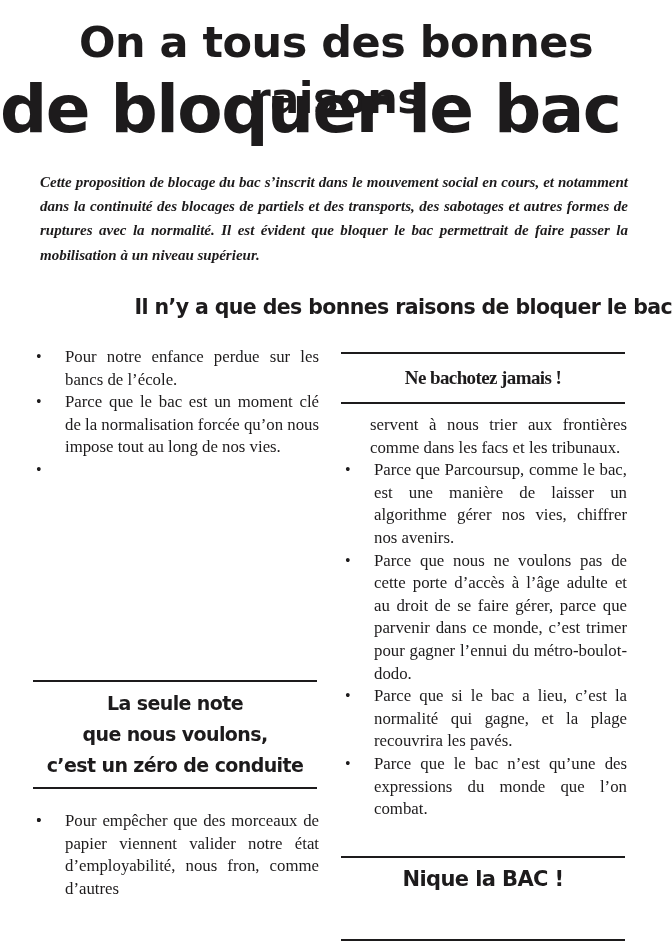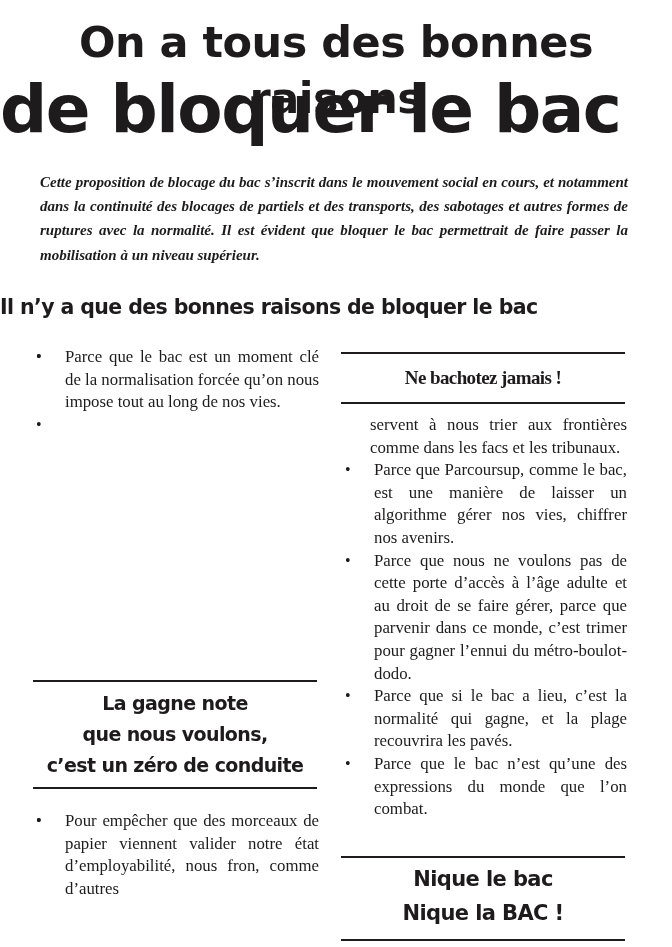--- a/index.html
+++ b/index.html
@@ -23,21 +23,21 @@
   }
   .intro {
     position: absolute; left: 40px; width: 588px; top: 155px;
     font-family: "Liberation Serif", "DejaVu Serif", serif;
     font-style: italic; font-weight: 700;
     font-size: 15px; line-height: 24.2px;
     text-align: justify; hyphens: manual;
   }
   .subtitle {
     position: absolute; left: 0; right: 0; top: 292px;
-    text-align: left;
+    text-align: right;
     font-family: "DejaVu Sans", "Liberation Sans", sans-serif;
     font-size: 20.5px; font-weight: 700; letter-spacing: -0.6px;
     line-height: 30px;
   }
   .col {
     position: absolute;
     font-family: "Liberation Serif", "DejaVu Serif", serif;
     font-size: 16.8px; line-height: 22.6px;
   }
   ul.bullets { list-style: none; margin: 0; padding: 0; }
@@ -66,34 +66,35 @@
 <div class="title2">de bloquer le bac</div>
 
 <p class="intro">Cette proposition de blocage du bac s’inscrit dans le mouvement so­cial en cours, et notamment dans la continuité des blocages de par­tiels et des transports, des sabotages et autres formes de ruptures avec la normalité. Il est évident que bloquer le bac permettrait de faire passer la mobilisation à un niveau supérieur.</p>
 
 <div class="subtitle">Il n’y a que des bonnes raisons de bloquer le bac</div>
 
 <div class="col" style="left:36px; width:283px; top:346px;">
   <ul class="bullets">
     <li>
       <span class="dot">•</span>
+      <span>Pour notre enfance perdue sur les bancs de l’école.</span>
     </li>
     <li>
       <span class="dot">•</span>
       <span>Parce que le bac est un mo­ment clé de la normalisation forcée qu’on nous impose tout au long de nos vies.</span>
     </li>
     <li>
       <span class="dot">•</span>
     </li>
   </ul>
 </div>
 
 <div class="rule" style="left:33px; width:284px; top:680px;"></div>
 <div class="callout" style="left:33px; width:284px; top:688px; font-size:19px; line-height:31px;">
-  <div>La gagne note</div>
+  <div>La seule note</div>
   <div>que nous voulons,</div>
   <div>c’est un zéro de conduite</div>
 </div>
 <div class="rule" style="left:33px; width:284px; top:787px;"></div>
 
 <div class="col" style="left:36px; width:283px; top:810px;">
   <ul class="bullets">
     <li>
       <span class="dot">•</span>
     </li>
@@ -125,16 +126,15 @@
     </li>
     <li>
       <span class="dot">•</span>
       <span>Parce que le bac n’est qu’une des expressions du monde que l’on combat.</span>
     </li>
   </ul>
 </div>
 
 <div class="rule" style="left:341px; width:284px; top:856px;"></div>
 <div class="callout" style="left:341px; width:284px; top:862px; font-size:21px; line-height:34px;">
-  <div>Nique le bac</div>
   <div>Nique la BAC !</div>
 </div>
 <div class="rule" style="left:341px; width:284px; top:939px;"></div>
 
 </body></html>

